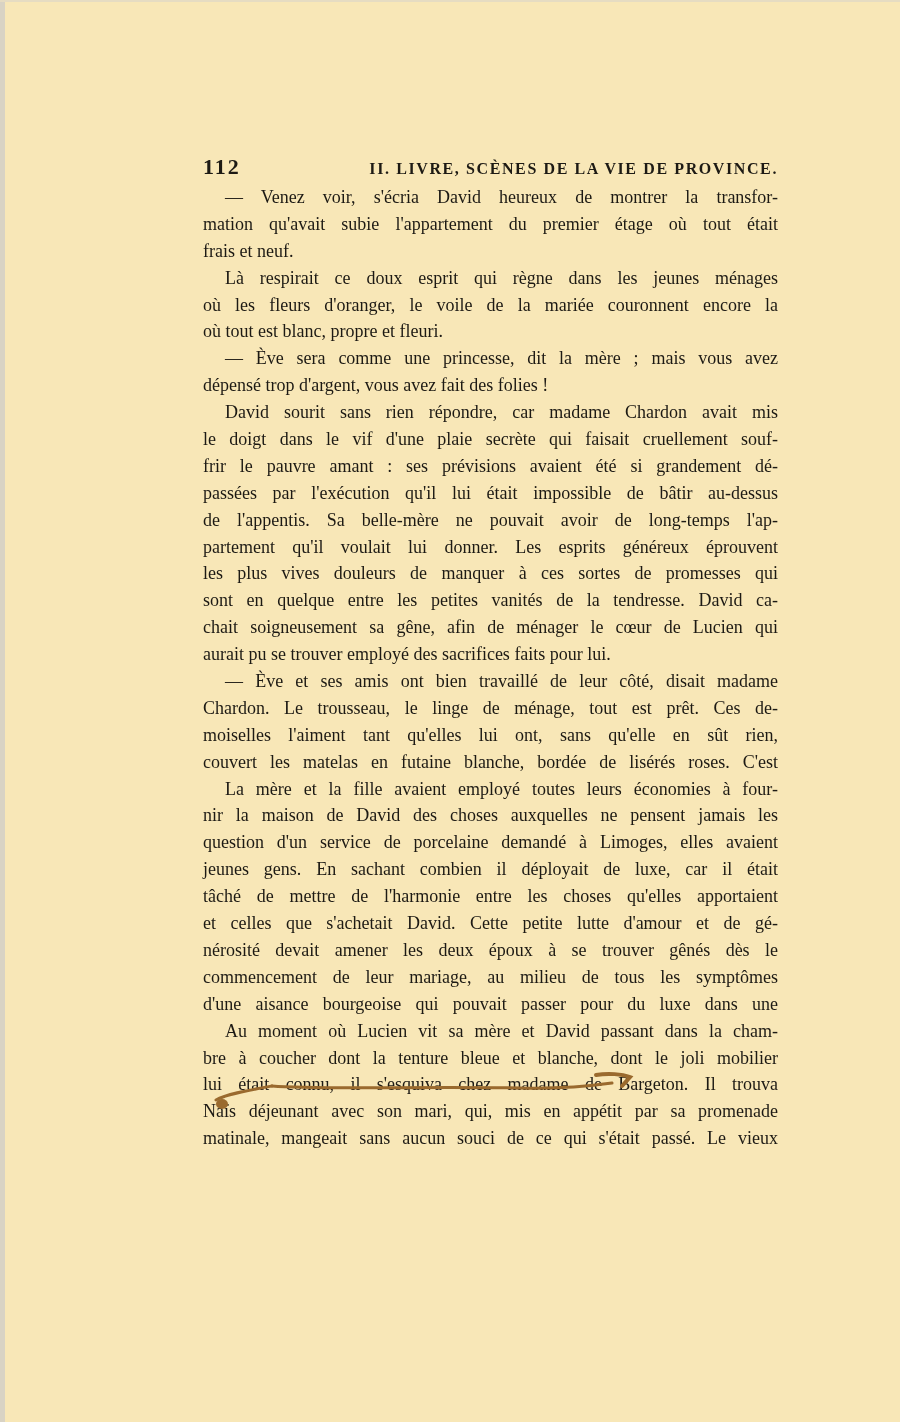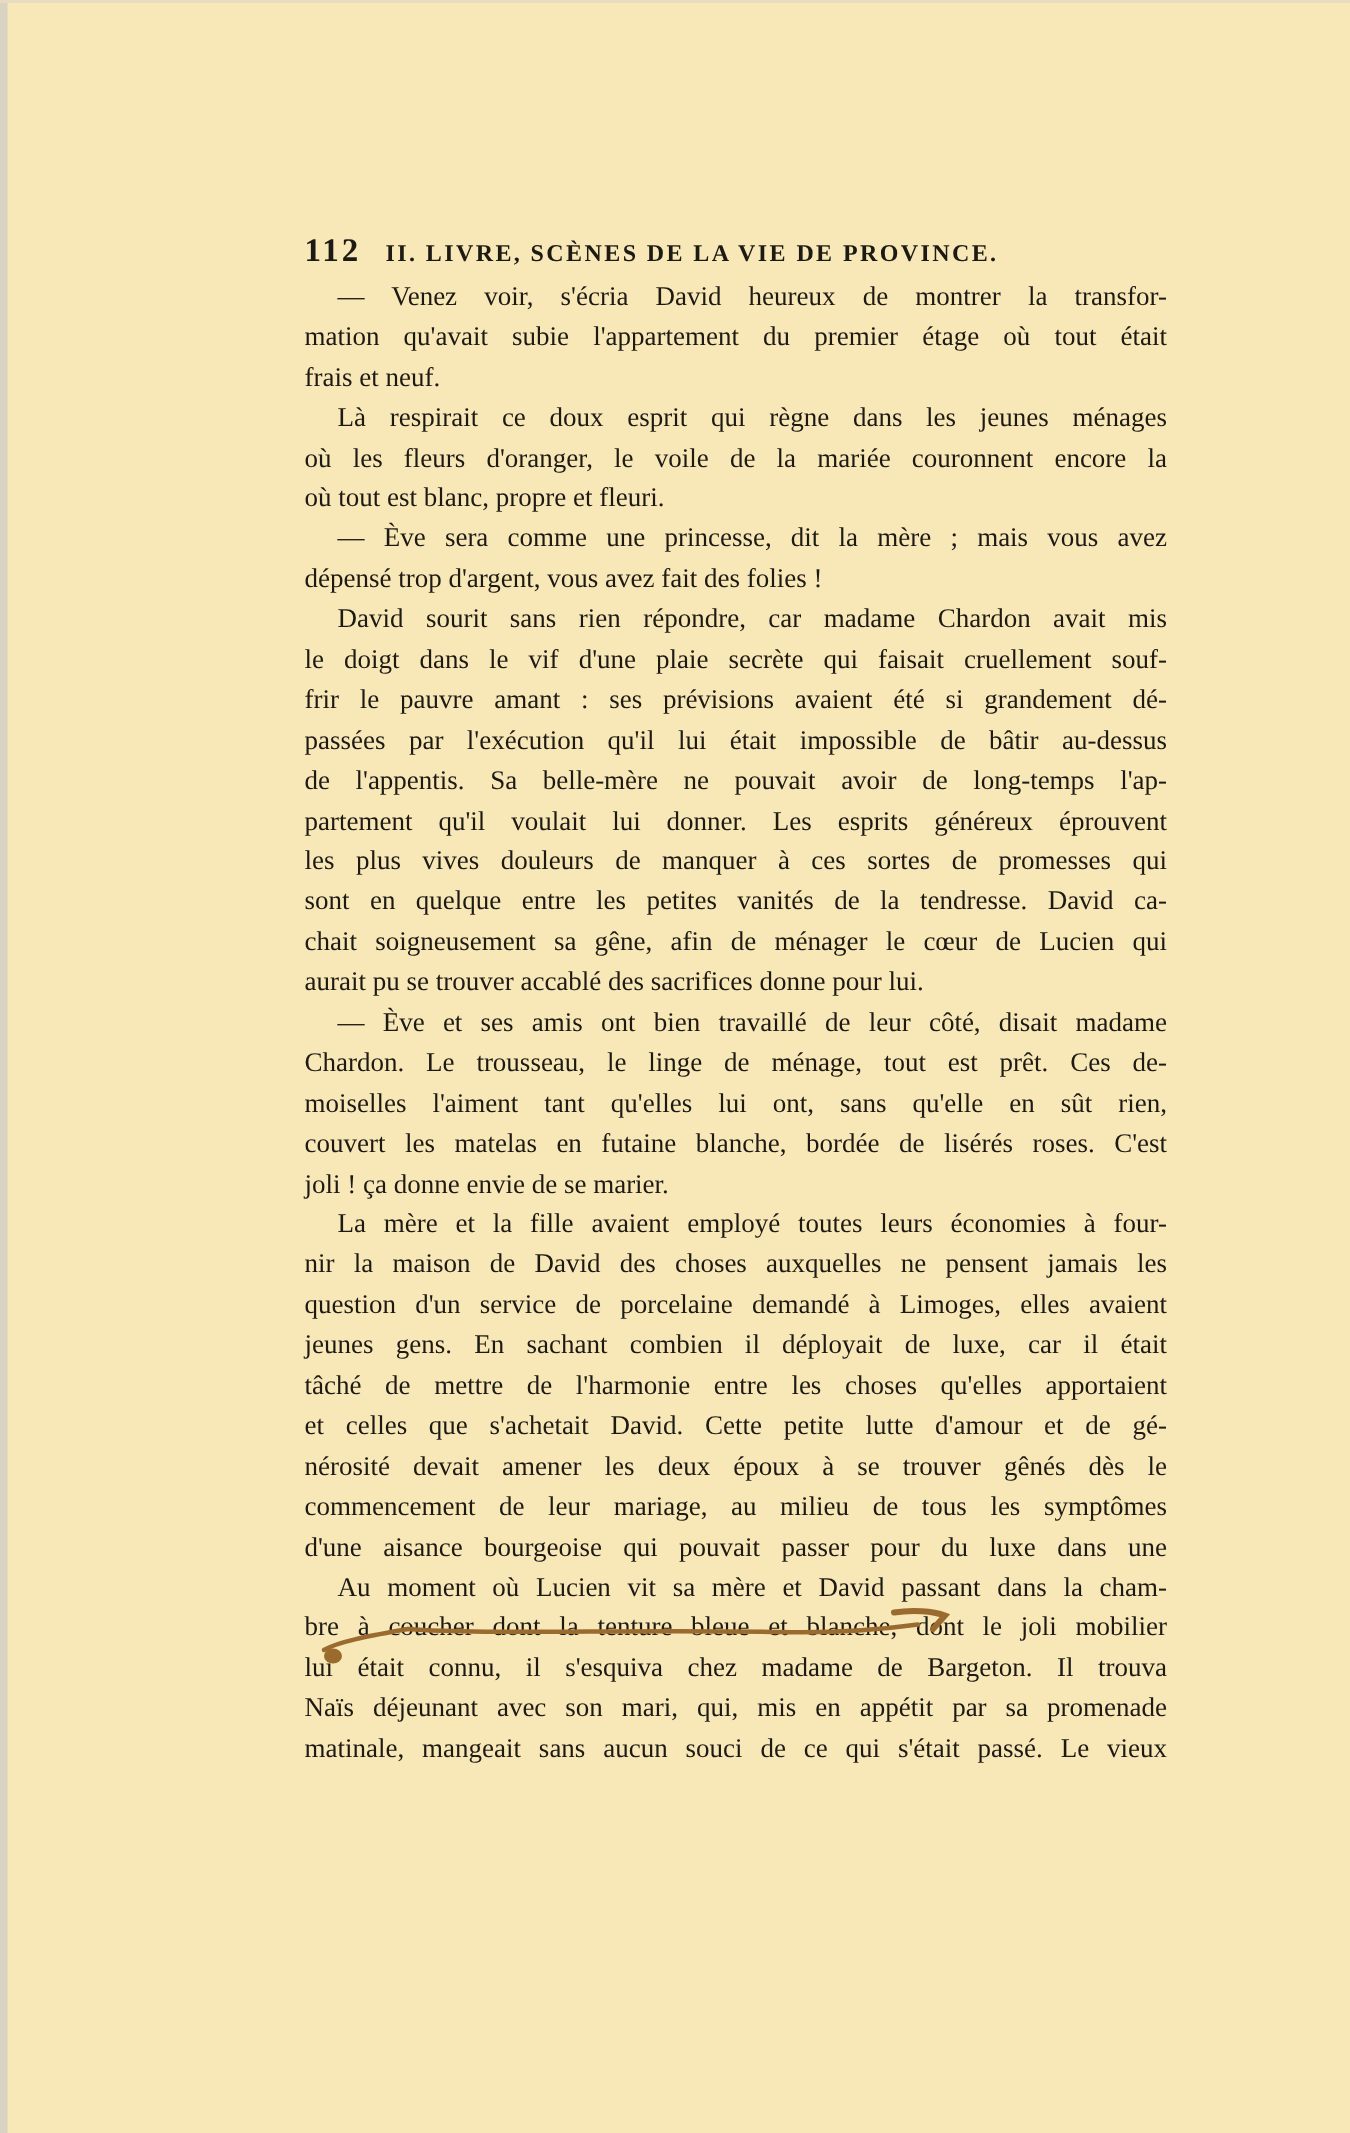--- a/index.html
+++ b/index.html
@@ -6,21 +6,21 @@
   body {
     width: 900px; height: 1422px; position: relative; overflow: hidden;
     background: #f8e7b7;
     font-family: "Liberation Serif", "DejaVu Serif", serif;
     color: #1d1a14;
   }
   .left-edge { position: absolute; left: 0; top: 0; width: 5px; height: 1422px; background: #d9d3c4; }
   .top-edge { position: absolute; left: 0; top: 0; width: 900px; height: 2px; background: #e6dcc2; }
   .page { position: absolute; left: 203px; top: 154px; width: 575px; }
   .running-head {
-    display: flex; align-items: baseline; height: 30px; font-weight: bold; letter-spacing: 1px;
+    display: flex; align-items: baseline; height: 30px; font-weight: bold; letter-spacing: 1px; justify-content: space-between;
   }
   .folio { font-size: 22px; width: 54px; letter-spacing: 2px; }
   .head-title { font-size: 16px; letter-spacing: 1.6px; }
   .text { font-size: 18px; line-height: 26.9px; }
   .line { display: block; white-space: nowrap; text-align: justify; text-align-last: justify; height: 26.9px; }
   .line.last { text-align-last: left; }
   .line.indent { padding-left: 22px; }
   .annot { position: absolute; left: 0; top: 0; pointer-events: none; }
 </style>
 </head>
@@ -45,26 +45,25 @@
       <span class="line last">dépensé trop d'argent, vous avez fait des folies !</span>
       <span class="line indent">David sourit sans rien répondre, car madame Chardon avait mis</span>
       <span class="line">le doigt dans le vif d'une plaie secrète qui faisait cruellement souf-</span>
       <span class="line">frir le pauvre amant : ses prévisions avaient été si grandement dé-</span>
       <span class="line">passées par l'exécution qu'il lui était impossible de bâtir au-dessus</span>
       <span class="line">de l'appentis. Sa belle-mère ne pouvait avoir de long-temps l'ap-</span>
       <span class="line">partement qu'il voulait lui donner. Les esprits généreux éprouvent</span>
       <span class="line">les plus vives douleurs de manquer à ces sortes de promesses qui</span>
       <span class="line">sont en quelque entre les petites vanités de la tendresse. David ca-</span>
       <span class="line">chait soigneusement sa gêne, afin de ménager le cœur de Lucien qui</span>
-      <span class="line last">aurait pu se trouver accablé des sacrifices donne pour lui.</span>
+      <span class="line last">aurait pu se trouver employé des sacrifices faits pour lui.</span>
       <span class="line indent">— Ève et ses amis ont bien travaillé de leur côté, disait madame</span>
       <span class="line">Chardon. Le trousseau, le linge de ménage, tout est prêt. Ces de-</span>
       <span class="line">moiselles l'aiment tant qu'elles lui ont, sans qu'elle en sût rien,</span>
       <span class="line">couvert les matelas en futaine blanche, bordée de lisérés roses. C'est</span>
-      <span class="line last">joli ! ça donne envie de se marier.</span>
       <span class="line indent">La mère et la fille avaient employé toutes leurs économies à four-</span>
       <span class="line">nir la maison de David des choses auxquelles ne pensent jamais les</span>
       <span class="line">question d'un service de porcelaine demandé à Limoges, elles avaient</span>
       <span class="line">jeunes gens. En sachant combien il déployait de luxe, car il était</span>
       <span class="line">tâché de mettre de l'harmonie entre les choses qu'elles apportaient</span>
       <span class="line">et celles que s'achetait David. Cette petite lutte d'amour et de gé-</span>
       <span class="line">nérosité devait amener les deux époux à se trouver gênés dès le</span>
       <span class="line">commencement de leur mariage, au milieu de tous les symptômes</span>
       <span class="line">d'une aisance bourgeoise qui pouvait passer pour du luxe dans une</span>
       <span class="line indent">Au moment où Lucien vit sa mère et David passant dans la cham-</span>

